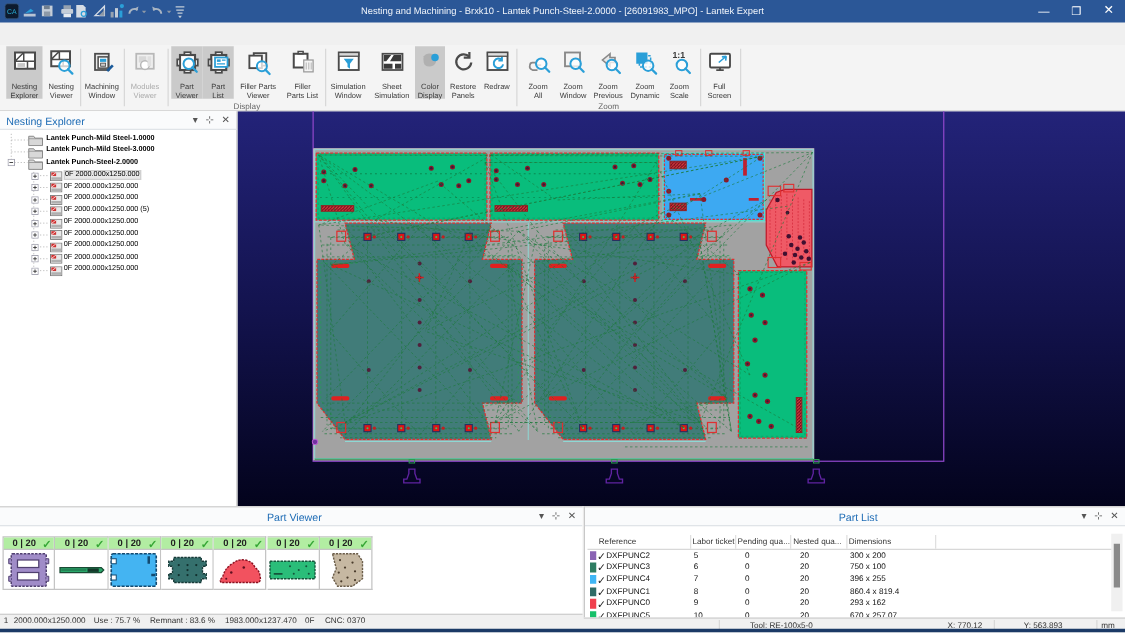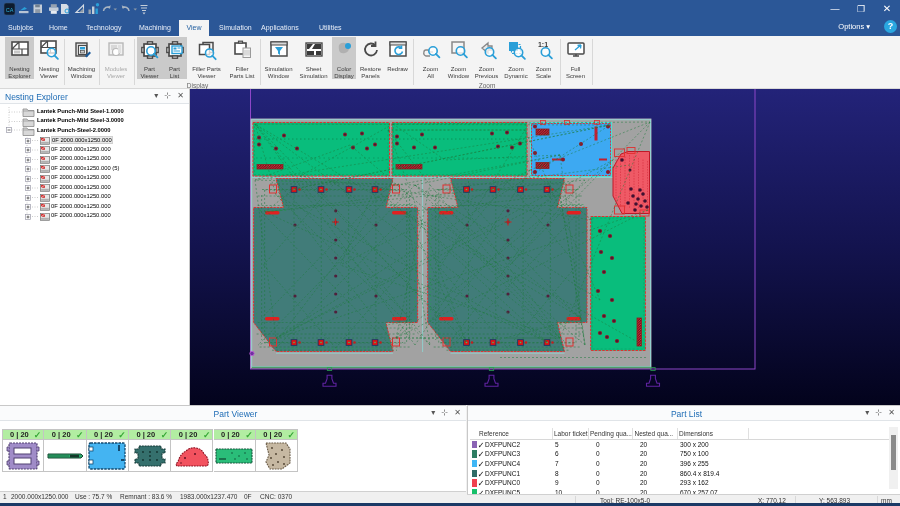--- a/index.html
+++ b/index.html
@@ -37,20 +37,21 @@
 
 #statusL { position:absolute; left:0; top:490.5px; width:466px; height:12px; background:#f0f0f0; font-size:6.5px; color:#333; border-top:1px solid #d0d0d0; }
 #statusR { position:absolute; left:467px; top:493.5px; width:433px; height:9px; background:#f0f0f0; font-size:6.5px; color:#333; border-top:1px solid #d0d0d0; }
 #bottombar { position:absolute; left:0; top:502.5px; width:900px; height:3.5px; background:#1b3a66; }
 .abs { position:absolute; }
 </style>
 </head>
 <body>
 <div id="app">
   <div id="titlebar">
+    <div id="titletext">Nesting and Machining - Brxk10 - Lantek Punch-Steel-2.0000 - [26091983_MPO] - Lantek Expert</div>
     <svg class="abs" style="left:0;top:0;" width="200" height="18" viewBox="0 0 200 18">
       <rect x="4" y="3" width="11" height="12" rx="2" fill="#0d1b2e" stroke="#38587e" stroke-width="0.6"></rect>
       <text x="9.5" y="11.5" font-size="5.5" fill="#2ab0d8" text-anchor="middle" font-family="Liberation Sans">CA</text>
       <path d="M20 10.5 l4.5 -3.5 l2.5 1.8 l-2.5 0.9 z" fill="#2a9fd8"></path>
         <rect x="19" y="11" width="9.5" height="2.2" fill="#b8c4d4"></rect>
       <rect x="33.5" y="4.5" width="8.5" height="8.5" fill="#c4cdd8"></rect>
         <rect x="35.2" y="4.5" width="4.6" height="2.8" fill="#72808f"></rect>
         <rect x="35.2" y="9.2" width="5" height="3.8" fill="#8d99a7"></rect>
       <rect x="49" y="7.2" width="9.5" height="3.8" rx="0.8" fill="#c4cdd8"></rect>
         <rect x="50.8" y="4.2" width="6" height="3" fill="#96a2b0"></rect>
@@ -68,32 +69,20 @@
       <path d="M113.5 8.5 h3.5 l-1.75 2 z" fill="#8d99a7"></path>
       <path d="M129 11 a4 4 0 0 0 -6.5 -3" stroke="#a8b4c2" stroke-width="1.5" fill="none"></path>
         <path d="M121.7 5.2 l1 3.4 l3.3 -1.2 z" fill="#a8b4c2"></path>
       <path d="M133.5 8.5 h3.5 l-1.75 2 z" fill="#8d99a7"></path>
       <path d="M140.5 5.5 h7 m-6.5 2.5 h6 m-5 2.5 h4" stroke="#c4cdd8" stroke-width="1" fill="none"></path>
         <path d="M142.5 12.5 h3 l-1.5 2 z" fill="#c4cdd8"></path>
     </svg>
     <span class="winbtn" style="right:52px;width:26px;">—</span>
     <span class="winbtn" style="right:26px;width:26px;">❐</span>
     <span class="winbtn" style="right:0px;width:26px;font-size:10px;">✕</span>
-  </div>
-  <div id="menubar">
-    <span class="tab" style="left:8px;">Subjobs</span>
-    <span class="tab" style="left:49px;">Home</span>
-    <span class="tab" style="left:86px;">Technology</span>
-    <span class="tab" style="left:139px;">Machining</span>
-    <span class="tab active" style="left:179px; width:30px; text-align:center;">View</span>
-    <span class="tab" style="left:219px;">Simulation</span>
-    <span class="tab" style="left:261px;">Applications</span>
-    <span class="tab" style="left:319px;">Utilities</span>
-    <span style="position:absolute; right:30px; top:4px; color:#fff; font-size:7.5px;">Options ▾</span>
-    <span style="position:absolute; right:3px; top:2px; width:13px; height:13px; border-radius:7px; background:#2aa7e0; color:#fff; font-size:9px; font-weight:bold; text-align:center; line-height:13px;">?</span>
   </div>
   <div id="ribbon">
     <div class="rbtn pressed" style="left:5px;width:29px;"><svg class="ric" width="22" height="22" viewBox="0 0 22 22">
           <rect x="3" y="3" width="16" height="13" fill="#fff" stroke="#4a4a4a" stroke-width="1.6"></rect>
           <path d="M3 10 L10 3 M10 3 V10 M3 10 H19 M13 10 V16" stroke="#4a4a4a" stroke-width="1.2" fill="none"></path>
           <rect x="5" y="11.5" width="6" height="3" fill="#c8c8c8"></rect>
         </svg><div class="rlb">Nesting<br>Explorer</div></div>
     <div class="rbtn" style="left:35px;width:28px;"><svg class="ric" width="22" height="22" viewBox="0 0 22 22">
           <rect x="3" y="2" width="15" height="12" fill="#fff" stroke="#4a4a4a" stroke-width="1.6"></rect>
           <path d="M3 8.5 L9.5 2 M9.5 2 V8.5 M3 8.5 H18 M12.5 8.5 V14" stroke="#4a4a4a" stroke-width="1.2" fill="none"></path>

